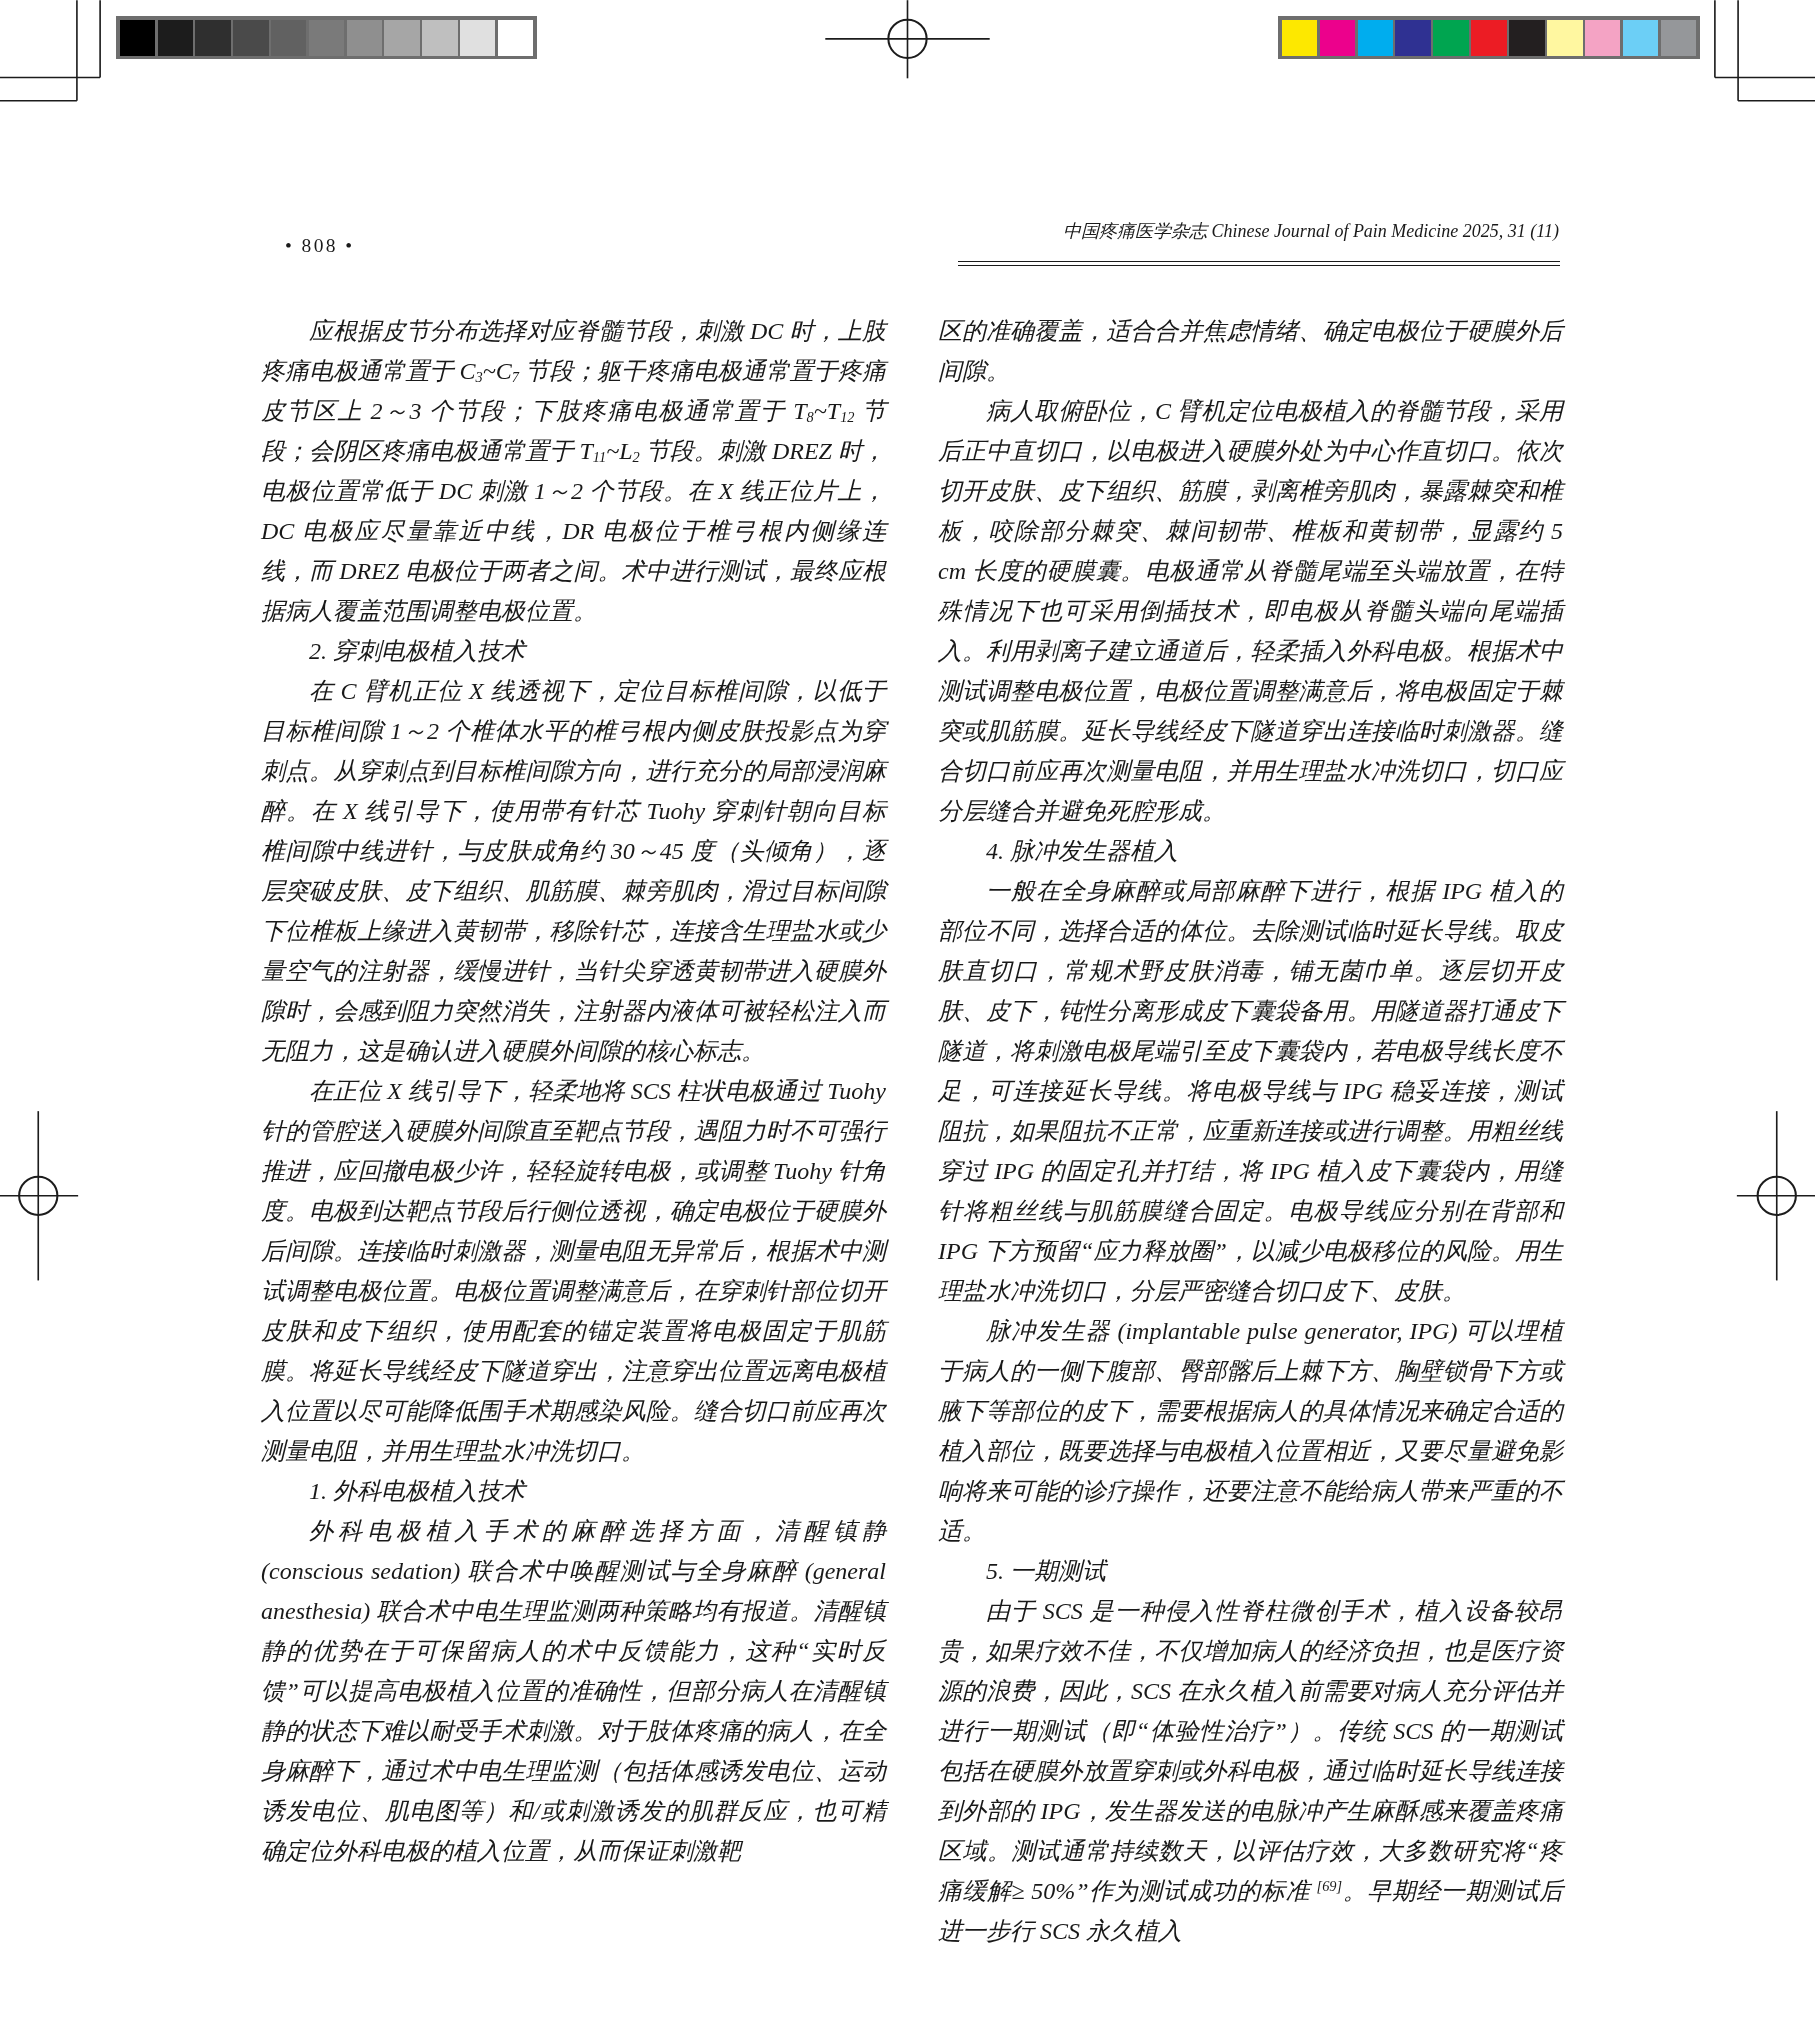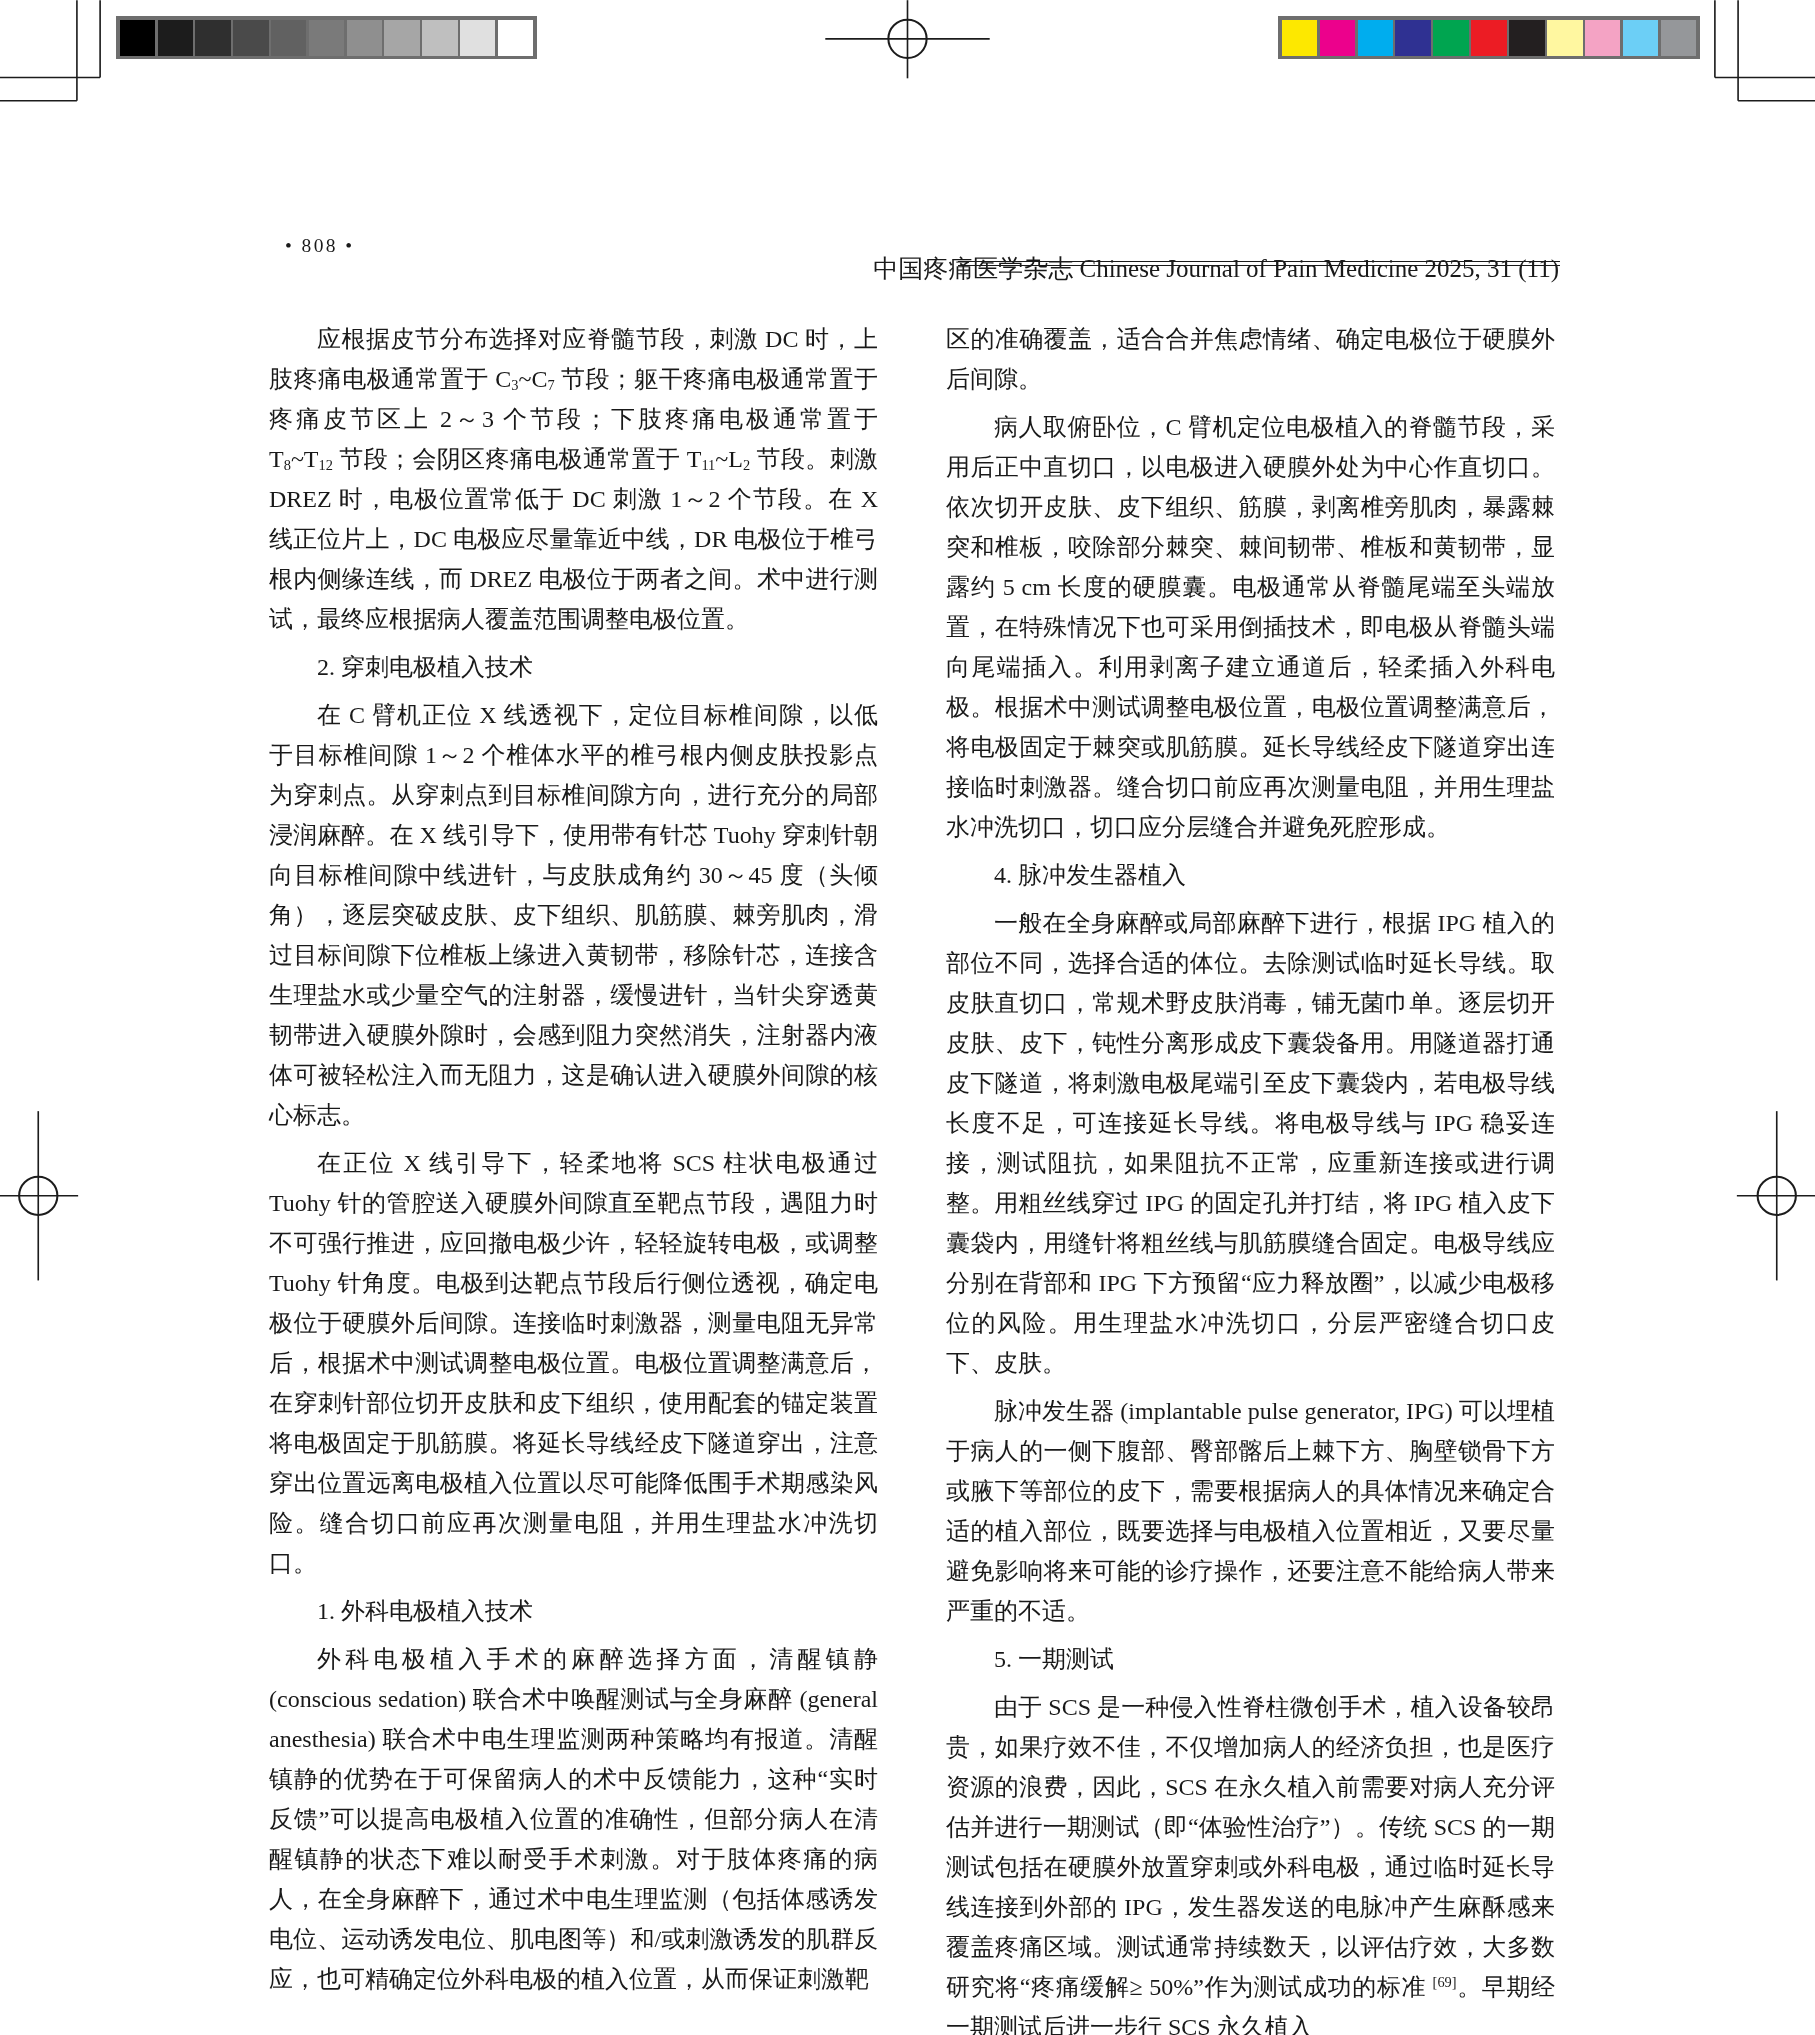--- a/index.html
+++ b/index.html
@@ -41,23 +41,24 @@
   
   #page-number {
     position: absolute;
     left: 269px; top: 235px;
     font-size: 19.5px;
     letter-spacing: 2.4px;
     margin-left: 16px;
   }
   #journal-title {
     position: absolute;
-    right: 256px; top: 252px;
-    font-size: 25px;
+    right: 256px; top: 219px;
+    font-size: 18px;
     white-space: pre;
+    font-style: italic;
   }
   #journal-rule {
     position: absolute;
     left: 958px; top: 261px;
     width: 602px; height: 4.9px;
     border-top: 1.6px solid #1a1a1a;
     border-bottom: 1.6px solid #1a1a1a;
     box-sizing: border-box;
   }
 
@@ -69,21 +70,21 @@
     display: flex;
     gap: 52px;
   }
   .col {
     width: 625px;
     font-size: 24px;
     line-height: 40px;
     text-align: justify;
     color: #191919;
   }
-  .blk { margin: 8px; padding: 0; }
+  .blk { margin: 0; padding: 0; font-style: italic; }
   .blk.body { text-indent: 2em; }
   .blk.head { text-indent: 2em; }
   .blk.noindent { text-indent: 0; }
   .col sub { font-size: 0.60em; line-height: 0; vertical-align: -0.18em; }
   .col sup { font-size: 0.60em; line-height: 0; vertical-align: 0.55em; }
 </style>
 </head>
 <body>
 
 <div class="page">

